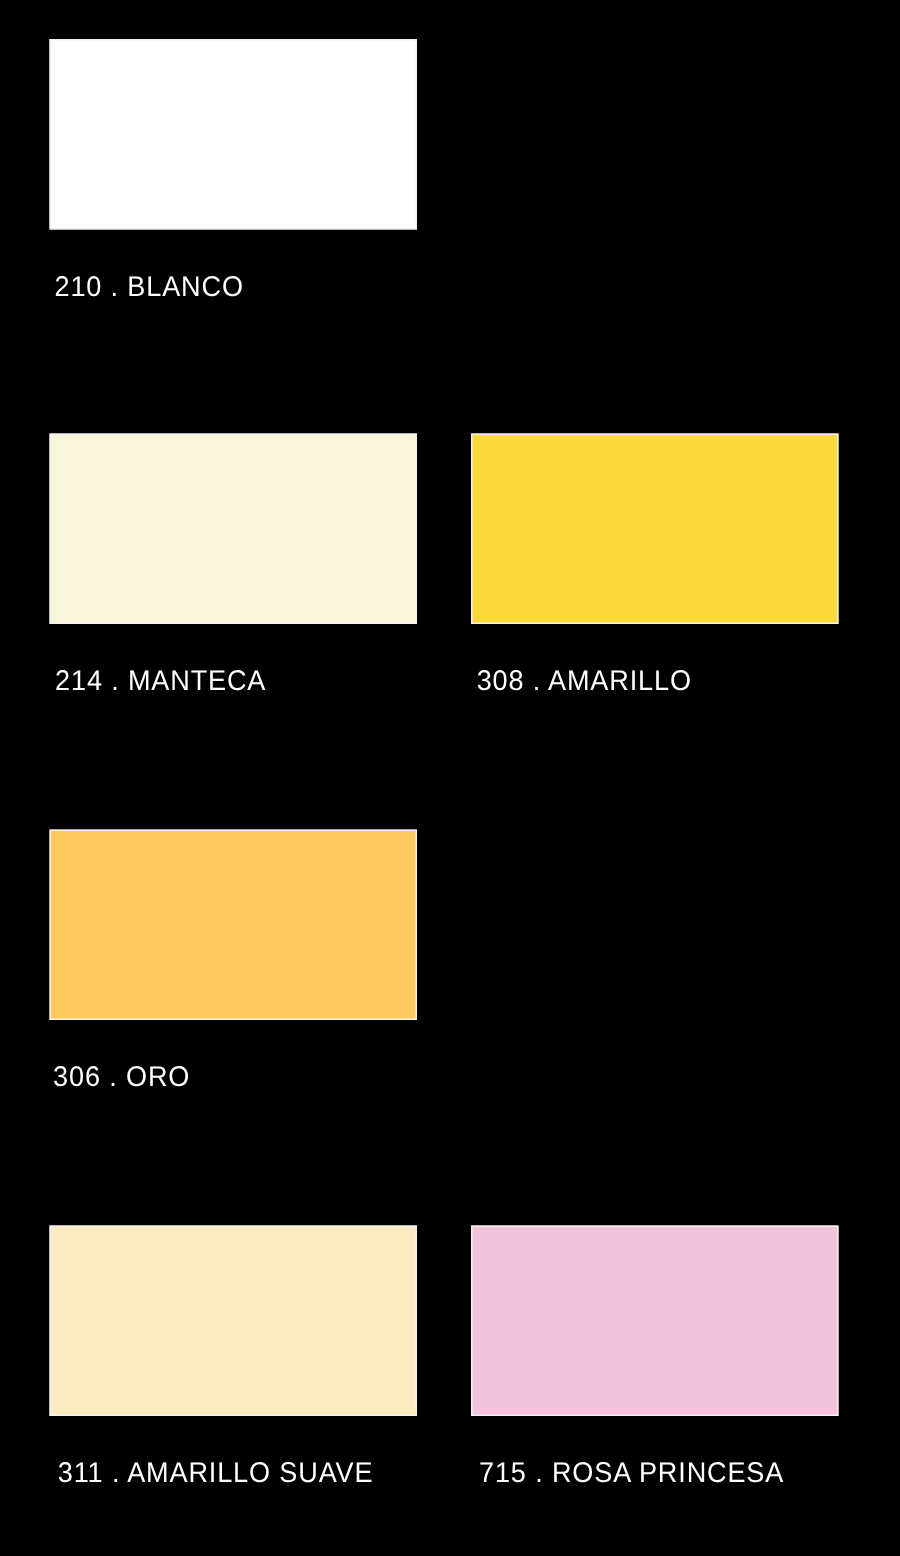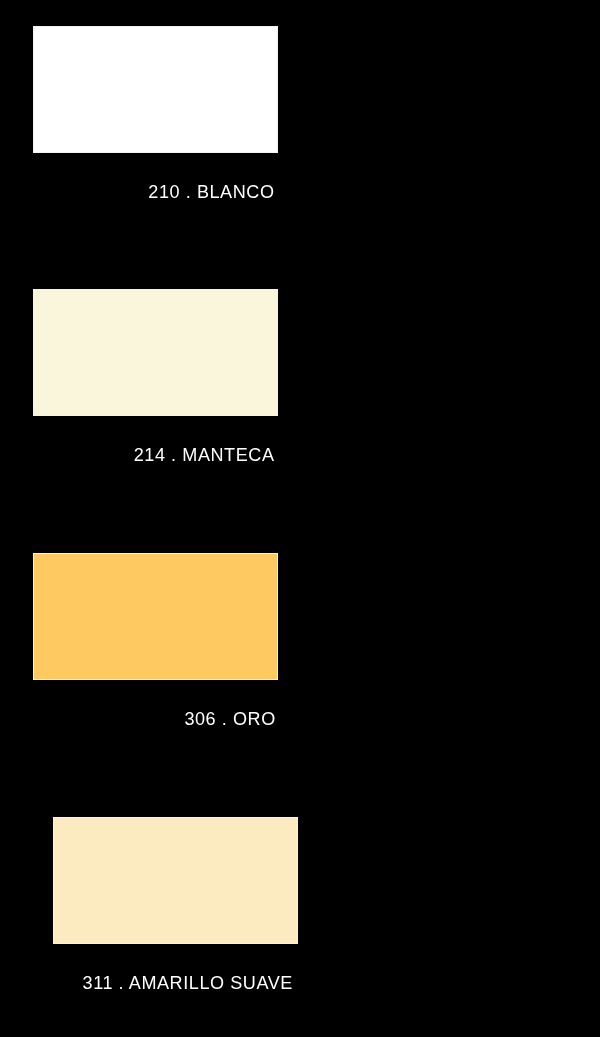--- a/index.html
+++ b/index.html
@@ -20,21 +20,21 @@
     width: 600px;
     height: 1037px;
     box-sizing: border-box;
   }
 
   .swatch-cell {
     position: absolute;
     width: 245px;
     display: flex;
     flex-direction: column;
-    align-items: flex-end;
+    align-items: flex-start;
   }
 
   .swatch-chip {
     width: 245px;
     height: 127px;
     box-sizing: border-box;
     border: 1px solid #f2f2f2;
     display: block;
   }
 
@@ -53,35 +53,43 @@
   }
 
   
   .col-0 { left: 33px; }
   .col-1 { left: 314px; }
 
   
   .row-0 { top: 26px; }
   .row-1 { top: 289px; }
   .row-2 { top: 553px; }
-  .row-3 { top: 817px; margin-left: 20px; }
+  .row-3 { top: 817px; }
 </style>
 </head>
 <body style="background: rgb(0, 0, 0);">
 
 <main id="swatch-grid">
     <div class="swatch-cell col-0 row-0">
       <div class="swatch-chip" style="background: rgb(255, 255, 255); border-color: rgb(242, 242, 242);"></div>
       <div class="swatch-caption" style="color: rgb(255, 255, 255);">210 . BLANCO</div>
     </div>
     <div class="swatch-cell col-0 row-1">
       <div class="swatch-chip" style="background: rgb(250, 246, 220); border-color: rgb(242, 242, 242);"></div>
       <div class="swatch-caption" style="color: rgb(255, 255, 255);">214 . MANTECA</div>
     </div>
+    <div class="swatch-cell col-1 row-1">
+      <div class="swatch-chip" style="background: rgb(251, 217, 58); border-color: rgb(242, 242, 242);"></div>
+      <div class="swatch-caption" style="color: rgb(255, 255, 255);">308 . AMARILLO</div>
+    </div>
     <div class="swatch-cell col-0 row-2">
       <div class="swatch-chip" style="background: rgb(254, 201, 97); border-color: rgb(242, 242, 242);"></div>
       <div class="swatch-caption" style="color: rgb(255, 255, 255);">306 . ORO</div>
     </div>
     <div class="swatch-cell col-0 row-3">
       <div class="swatch-chip" style="background: rgb(252, 235, 192); border-color: rgb(242, 242, 242);"></div>
       <div class="swatch-caption" style="color: rgb(255, 255, 255);">311 . AMARILLO SUAVE</div>
     </div>
+    <div class="swatch-cell col-1 row-3">
+      <div class="swatch-chip" style="background: rgb(244, 195, 220); border-color: rgb(242, 242, 242);"></div>
+      <div class="swatch-caption" style="color: rgb(255, 255, 255);">715 . ROSA PRINCESA</div>
+    </div>
   </main>
 
 </body></html>

